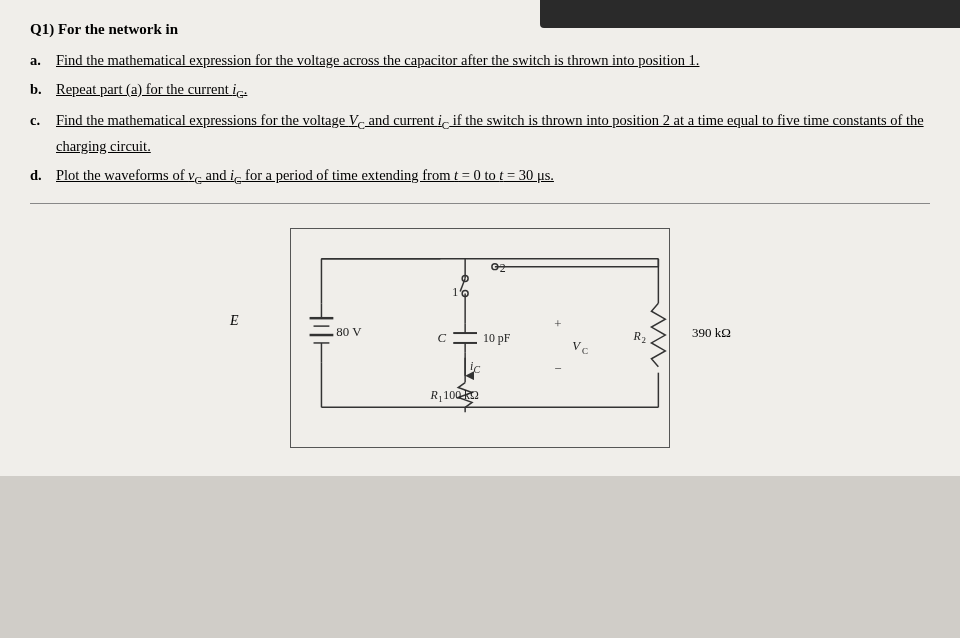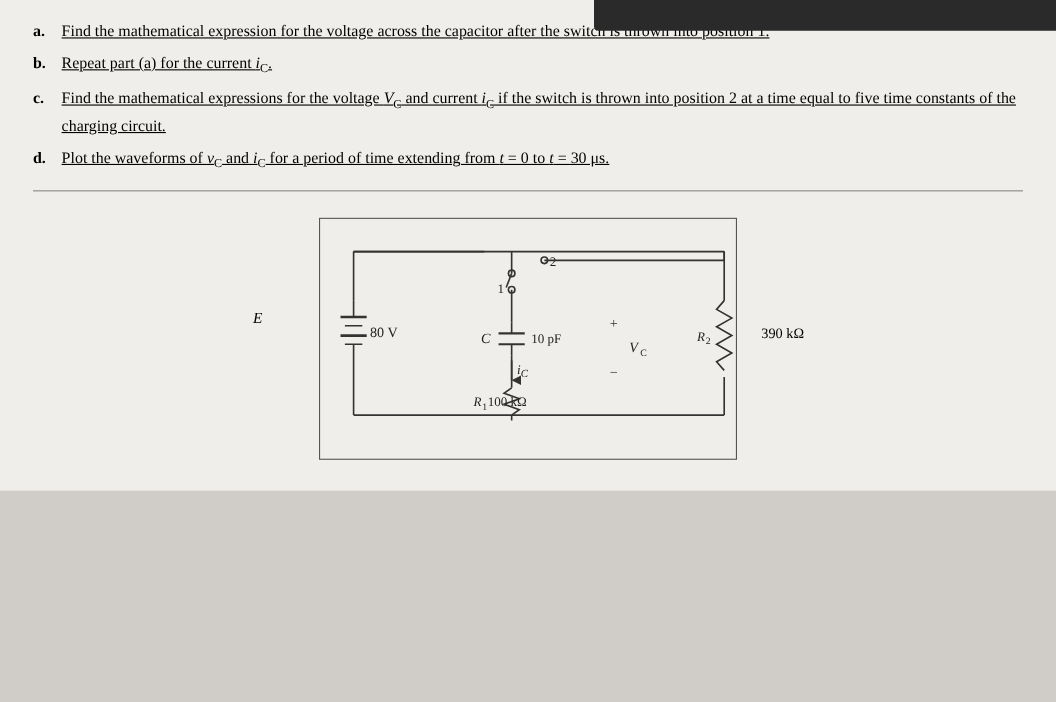--- a/index.html
+++ b/index.html
@@ -120,20 +120,23 @@
       margin: 0 60px;
     }
   </style>
 </head>
 <body>
 
 <div class="top-bar"></div>
 
 <div class="page">
 
+  <div class="question-header">
+    <span>Q1) For the network in</span>
+  </div>
 
   <ul class="problem-list">
 
     <li>
       <span class="label">a.</span>
       <span class="content">
         Find the mathematical expression for the voltage across the capacitor after the switch is thrown into position 1.
       </span>
     </li>
 

